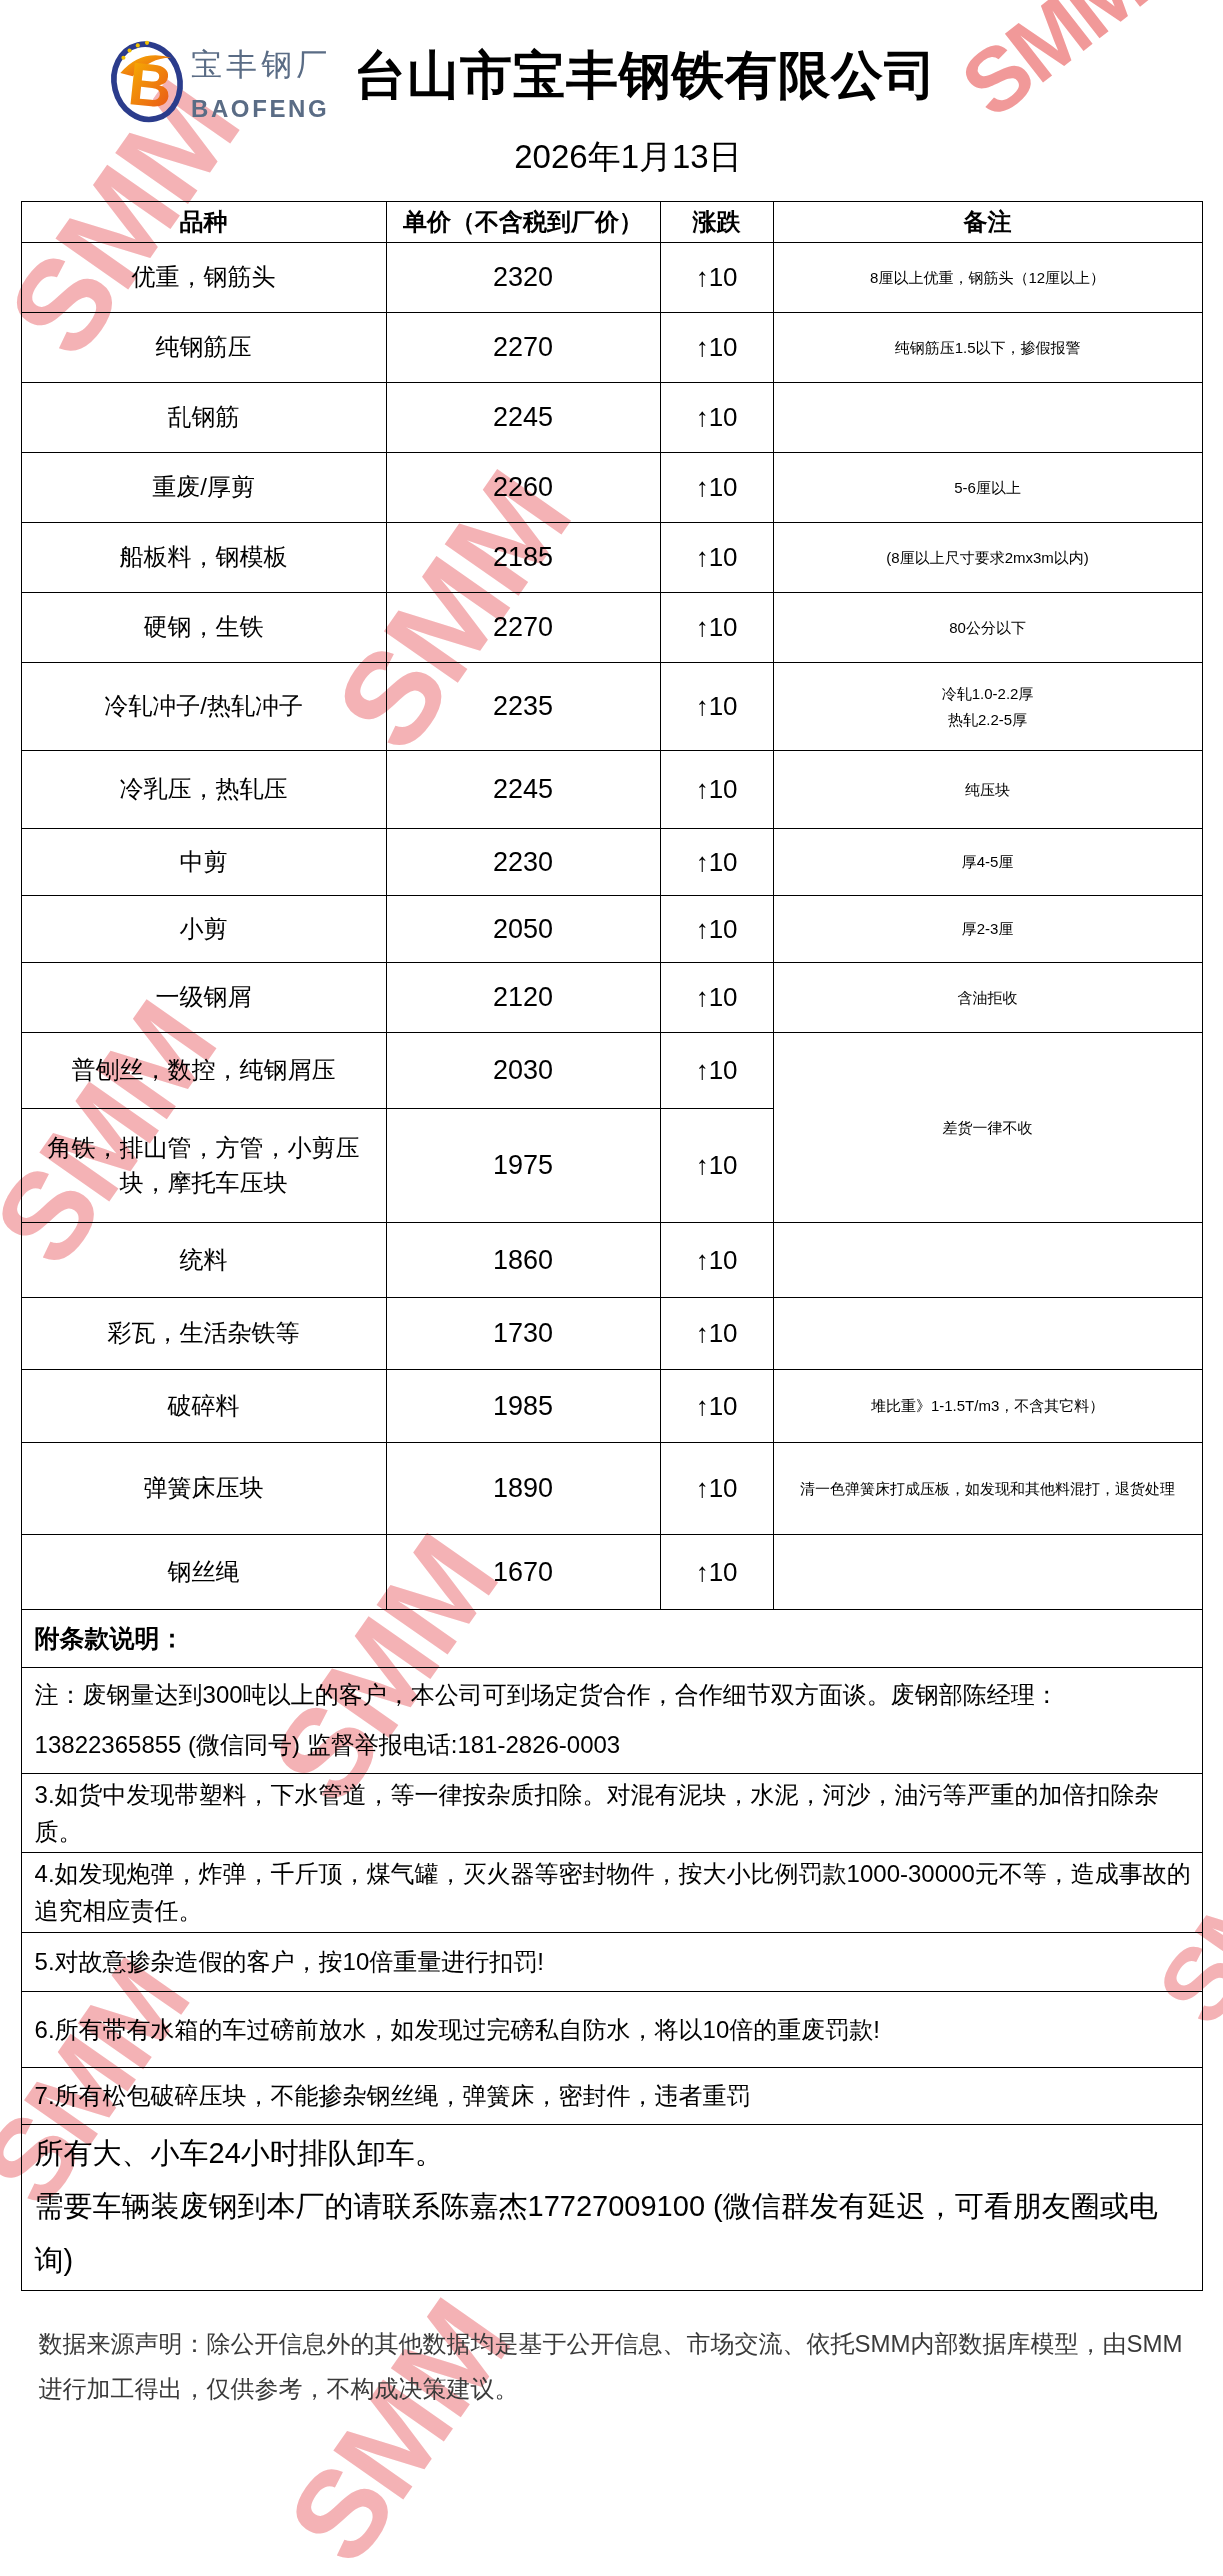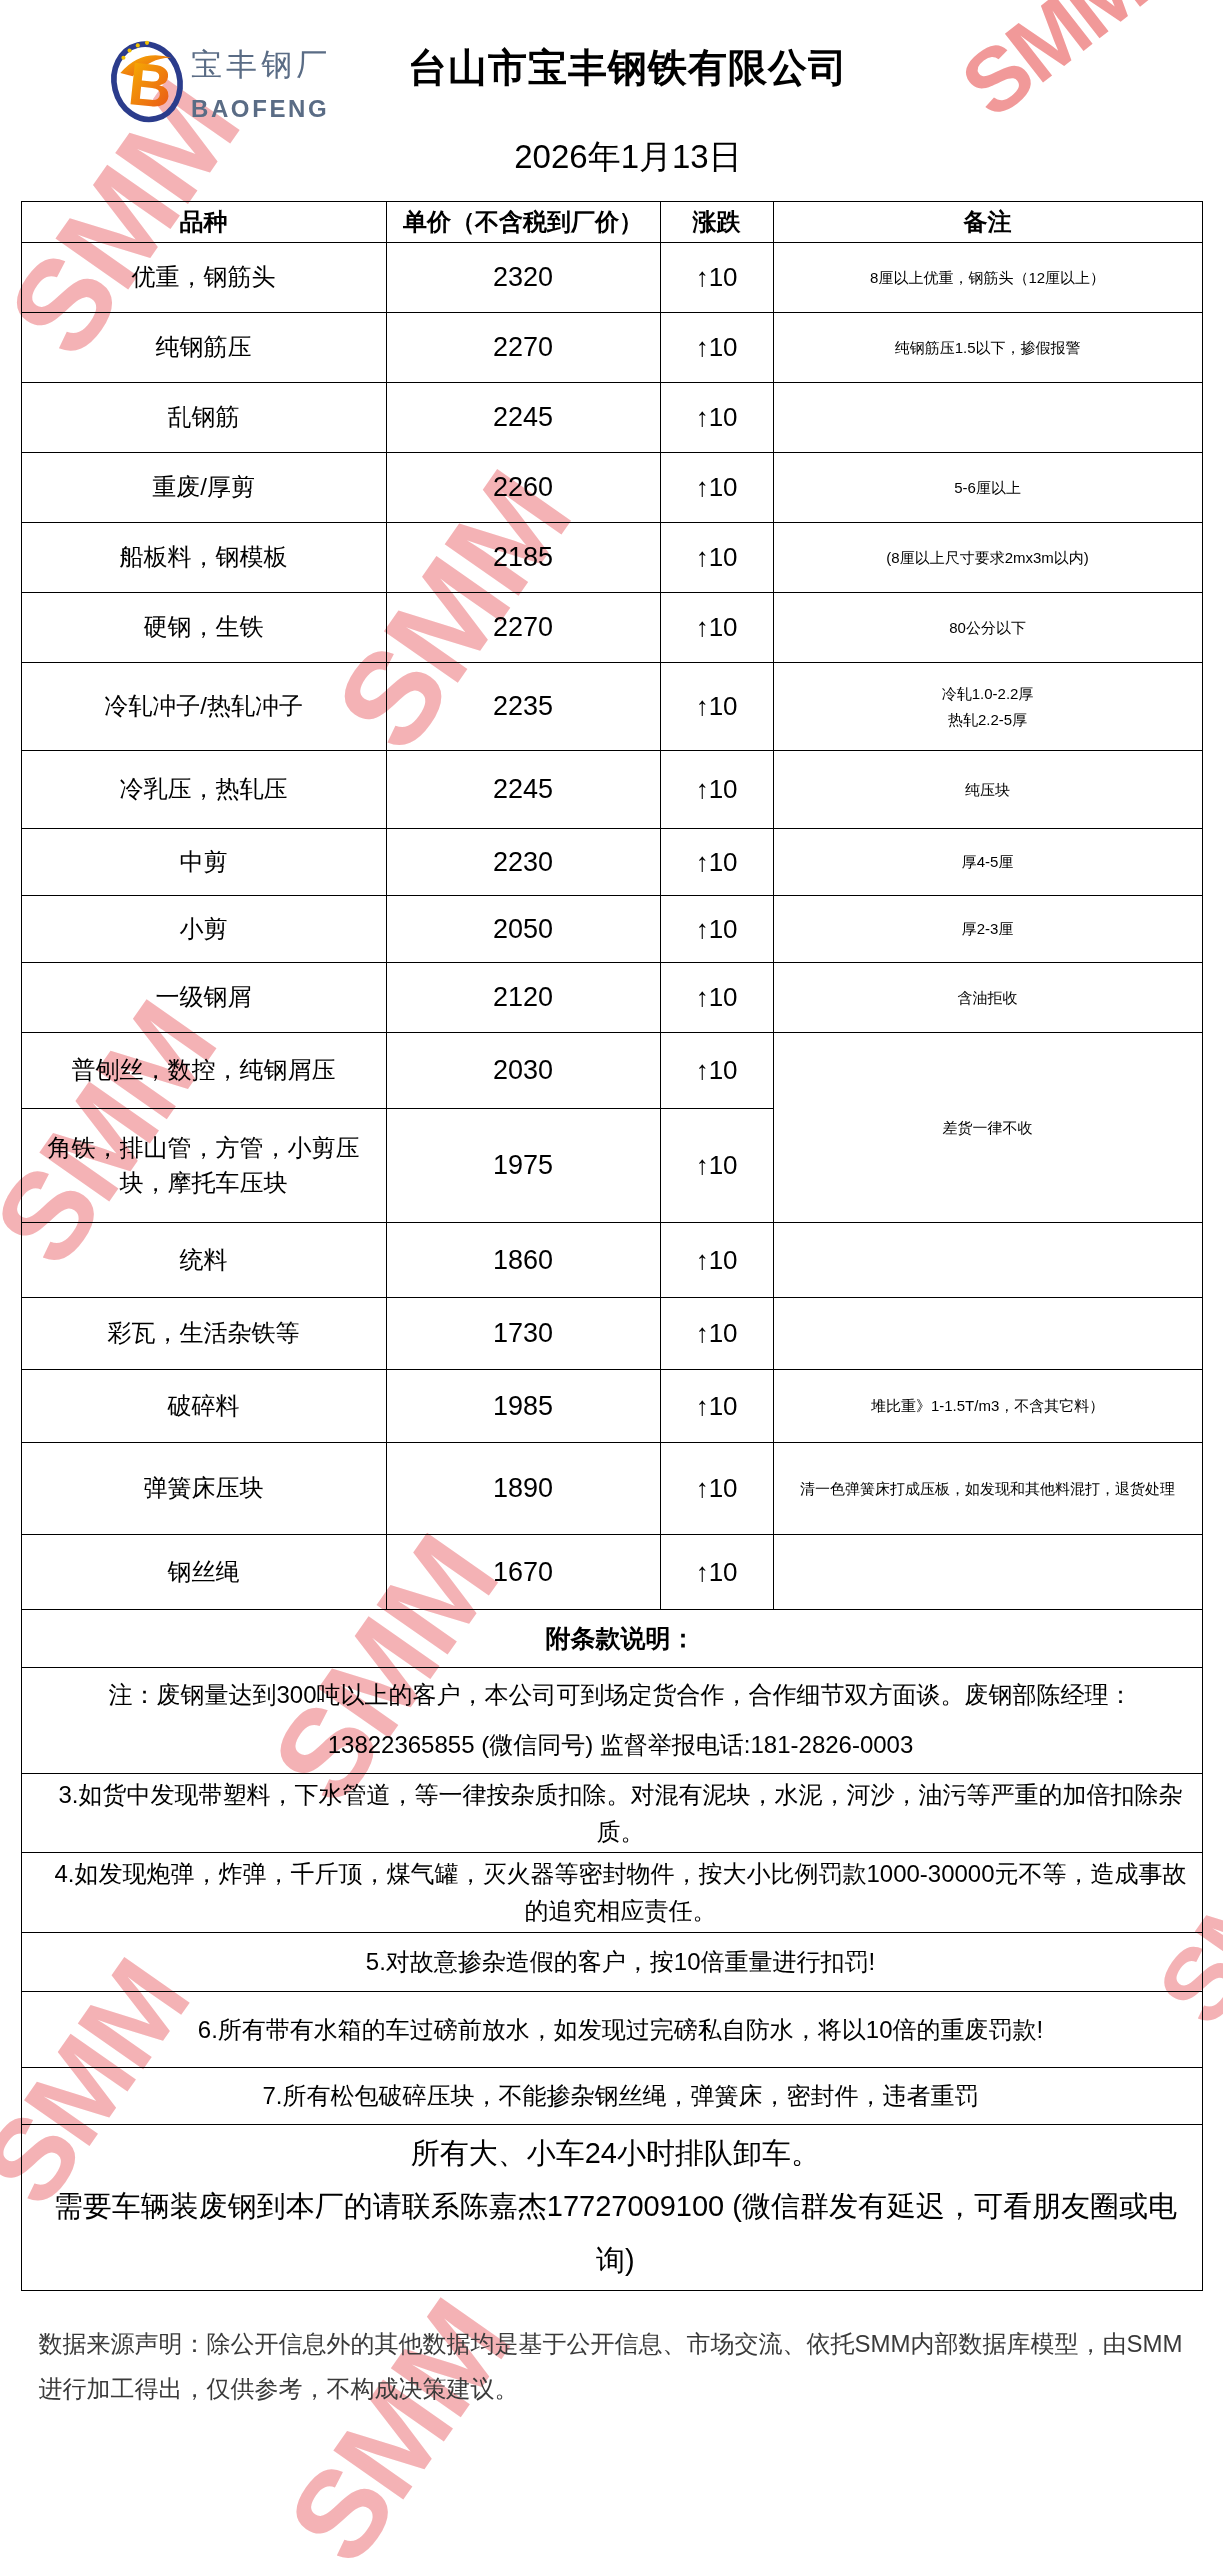--- a/index.html
+++ b/index.html
@@ -19,40 +19,40 @@
   .wm.w8{left:1133px;top:1865px;font-size:103px;}
 
   .content{position:relative;z-index:2;}
 
   
   .logo-wrap{position:absolute;left:106px;top:28px;width:242px;height:118px;}
   .logo-mark{position:absolute;left:0;top:5.2px;}
   .logo-texts{position:absolute;left:85px;top:15.5px;}
   .logo-cn{font-size:31px;letter-spacing:4.1px;color:#5a6c85;font-weight:500;}
   .logo-en{font-size:24px;letter-spacing:2.6px;color:#5a6c85;font-weight:700;margin-top:9.3px;}
-  .doc-title{position:absolute;left:319px;top:41px;width:618px;text-align:center;
-             font-size:39px;font-weight:800;letter-spacing:1px;}
+  .doc-title{position:absolute;left:319px;top:41px;width:618px;text-align:right;
+             font-size:52px;font-weight:800;letter-spacing:1px;}
   .doc-date{position:absolute;left:319px;top:135px;width:618px;text-align:center;
             font-size:33px;font-weight:400;}
 
   
   .tables{position:absolute;left:20.6px;top:201px;width:1181px;}
   table{border-collapse:collapse;table-layout:fixed;width:1181px;background:transparent;}
   table,td,th{border:1px solid #000;}
   table{border-width:1.5px;}
   th{font-size:24px;font-weight:700;padding:0;margin-top:28px;}
   td{font-size:24px;padding:2.1px 5.2px;text-align:center;vertical-align:middle;word-break:break-all;}
   td.name{line-height:1.45;}
   td.price{font-size:27px;}
   td.change{font-size:26px;}
   td.remark{font-size:15px;line-height:1.7;}
   .pre{white-space:pre-line;margin-left:36px;}
 
   .notes-table{margin-top:-1.5px;}
-  .notes-table td{text-align:center;padding-left:23px;line-height:1.55;}
+  .notes-table td{text-align:left;padding-left:13px;line-height:1.55;}
   td.note-head{font-weight:700;font-size:25px;}
   td.note-big{font-size:29px;line-height:1.85;padding-right:15.5px;}
 
   
   .disclaimer{margin:30px 0 0 18px;width:1164px;font-size:24px;line-height:1.9;color:#3a3a3a;}
 </style>
 </head>
 <body>
 
 <div class="page">

